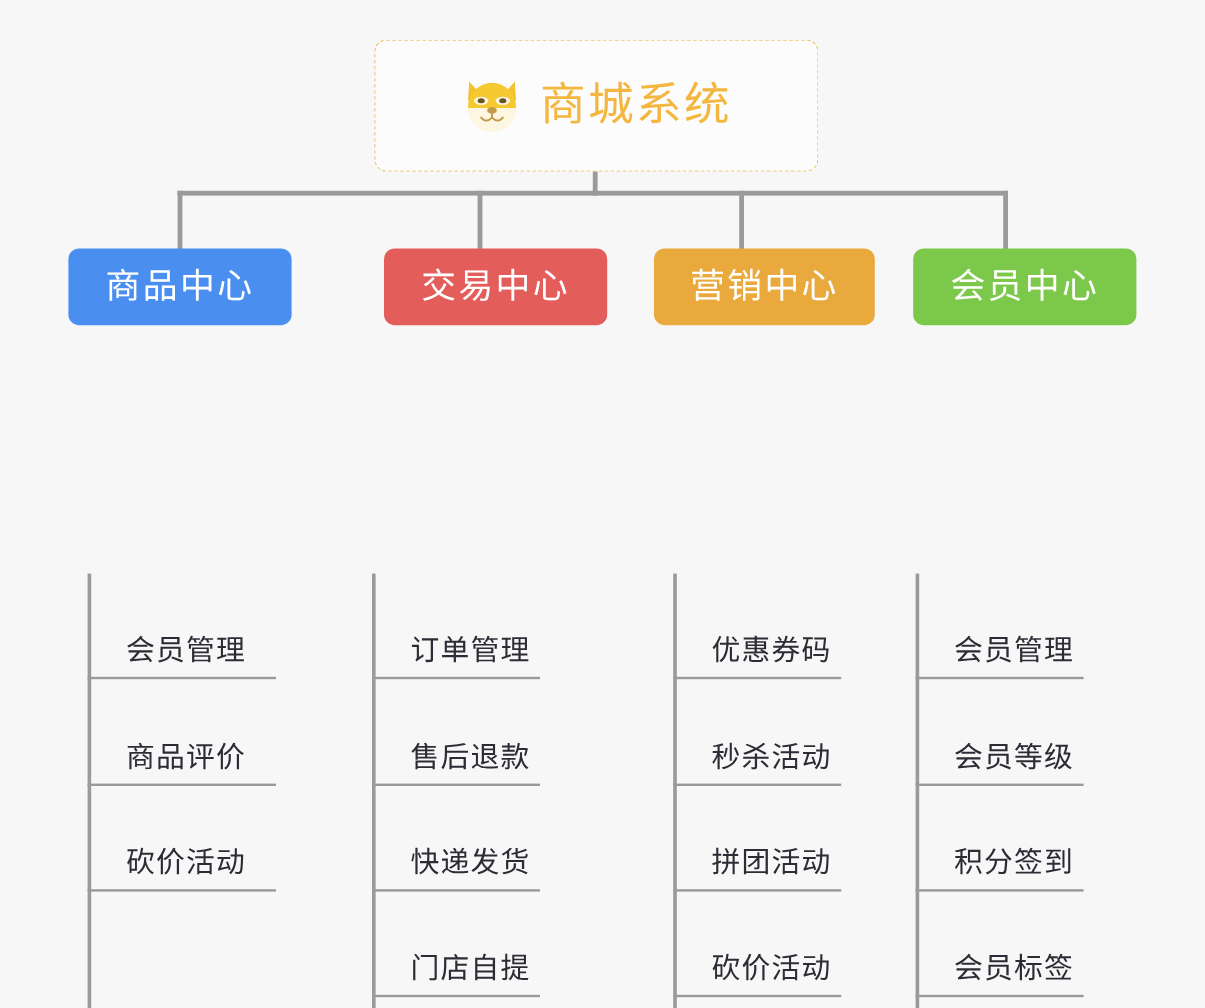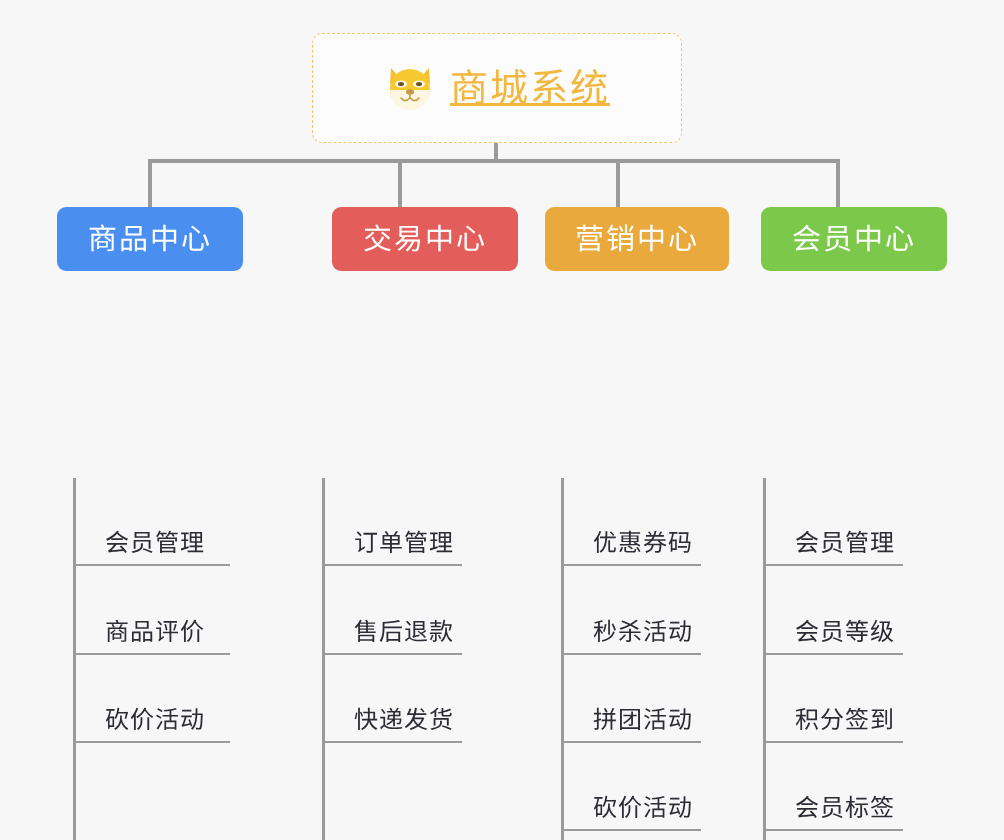--- a/index.html
+++ b/index.html
@@ -42,21 +42,20 @@
     position: relative;
     flex: none;
   }
   .root-emoji svg { display: block; width: 52px; height: 52px; }
   .root-title {
     font-size: 38px;
     color: #f3b63f;
     letter-spacing: 2px;
     line-height: 1;
     white-space: nowrap;
-    text-decoration: underline;
   }
 
   
   .conn {
     position: absolute;
     background: #9a9a9a;
   }
   .stem-root {            
     left: 494px;
     top: 143px;
@@ -78,21 +77,21 @@
   .drop-2 { left: 398px; }
   .drop-3 { left: 616px; }
   .drop-4 { left: 836px; }
 
   
   .column {
     position: absolute;
     top: 207px;
   }
   .col-1 { left: 57px;  width: 250px; }
-  .col-2 { left: 306px; width: 230px; padding-left: 26px; }
+  .col-2 { left: 294px; width: 230px; padding-left: 26px; }
   .col-3 { left: 529px; width: 225px; margin-left: 16px; }
   .col-4 { left: 747px; width: 230px; }
 
   .header-box {
     height: 64px;
     border-radius: 9px;
     display: flex;
     align-items: center;
     justify-content: center;
     color: #ffffff;
@@ -216,20 +215,24 @@
           <span class="leaf-underline u-w3"></span>
         </div>
         <div class="leaf-item">
           <span class="leaf-label">售后退款</span>
           <span class="leaf-underline u-w3"></span>
         </div>
         <div class="leaf-item">
           <span class="leaf-label">快递发货</span>
           <span class="leaf-underline u-w3"></span>
         </div>
+        <div class="leaf-item">
+          <span class="leaf-label">门店自提</span>
+          <span class="leaf-underline u-w3"></span>
+        </div>
         <div class="leaf-item"></div>
       </div>
   </div>
 
   <div class="column col-3">
     <div class="header-box" style="background: rgb(233, 169, 60);">
       <span>营销中心</span>
     </div>
     <div class="spine" style="background: rgb(154, 154, 154);"></div>
     <div class="leaf-list">

